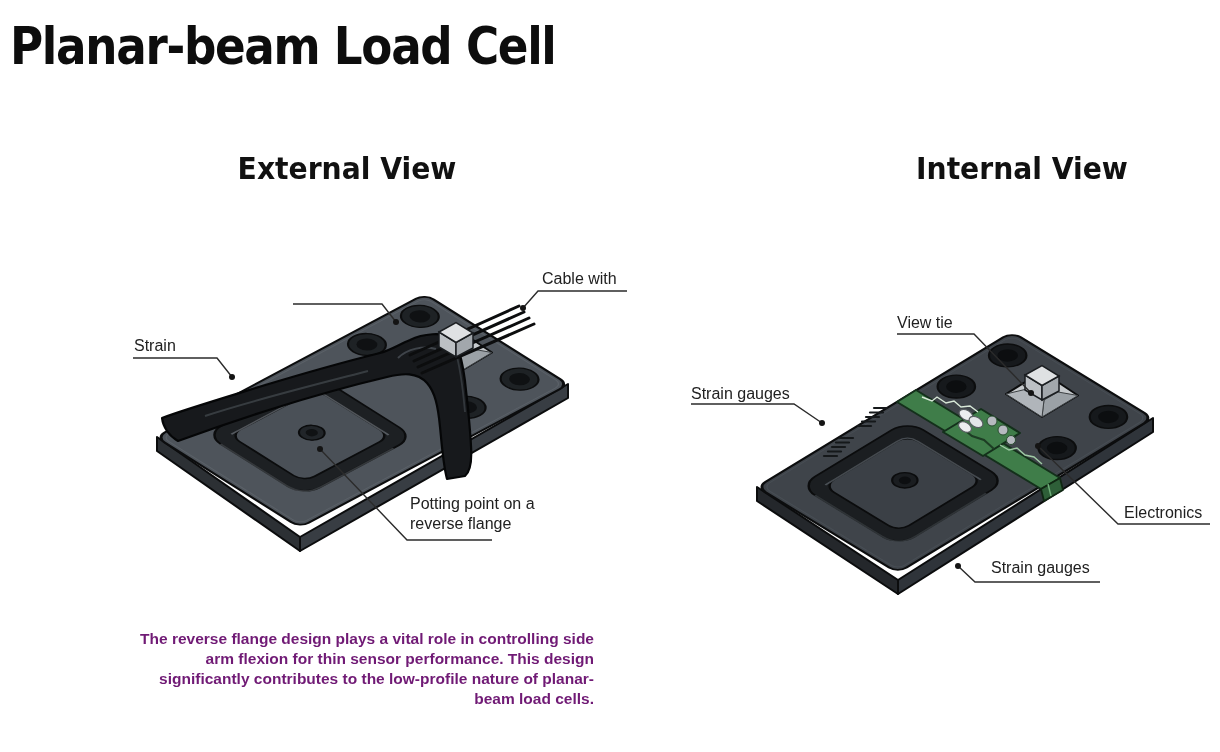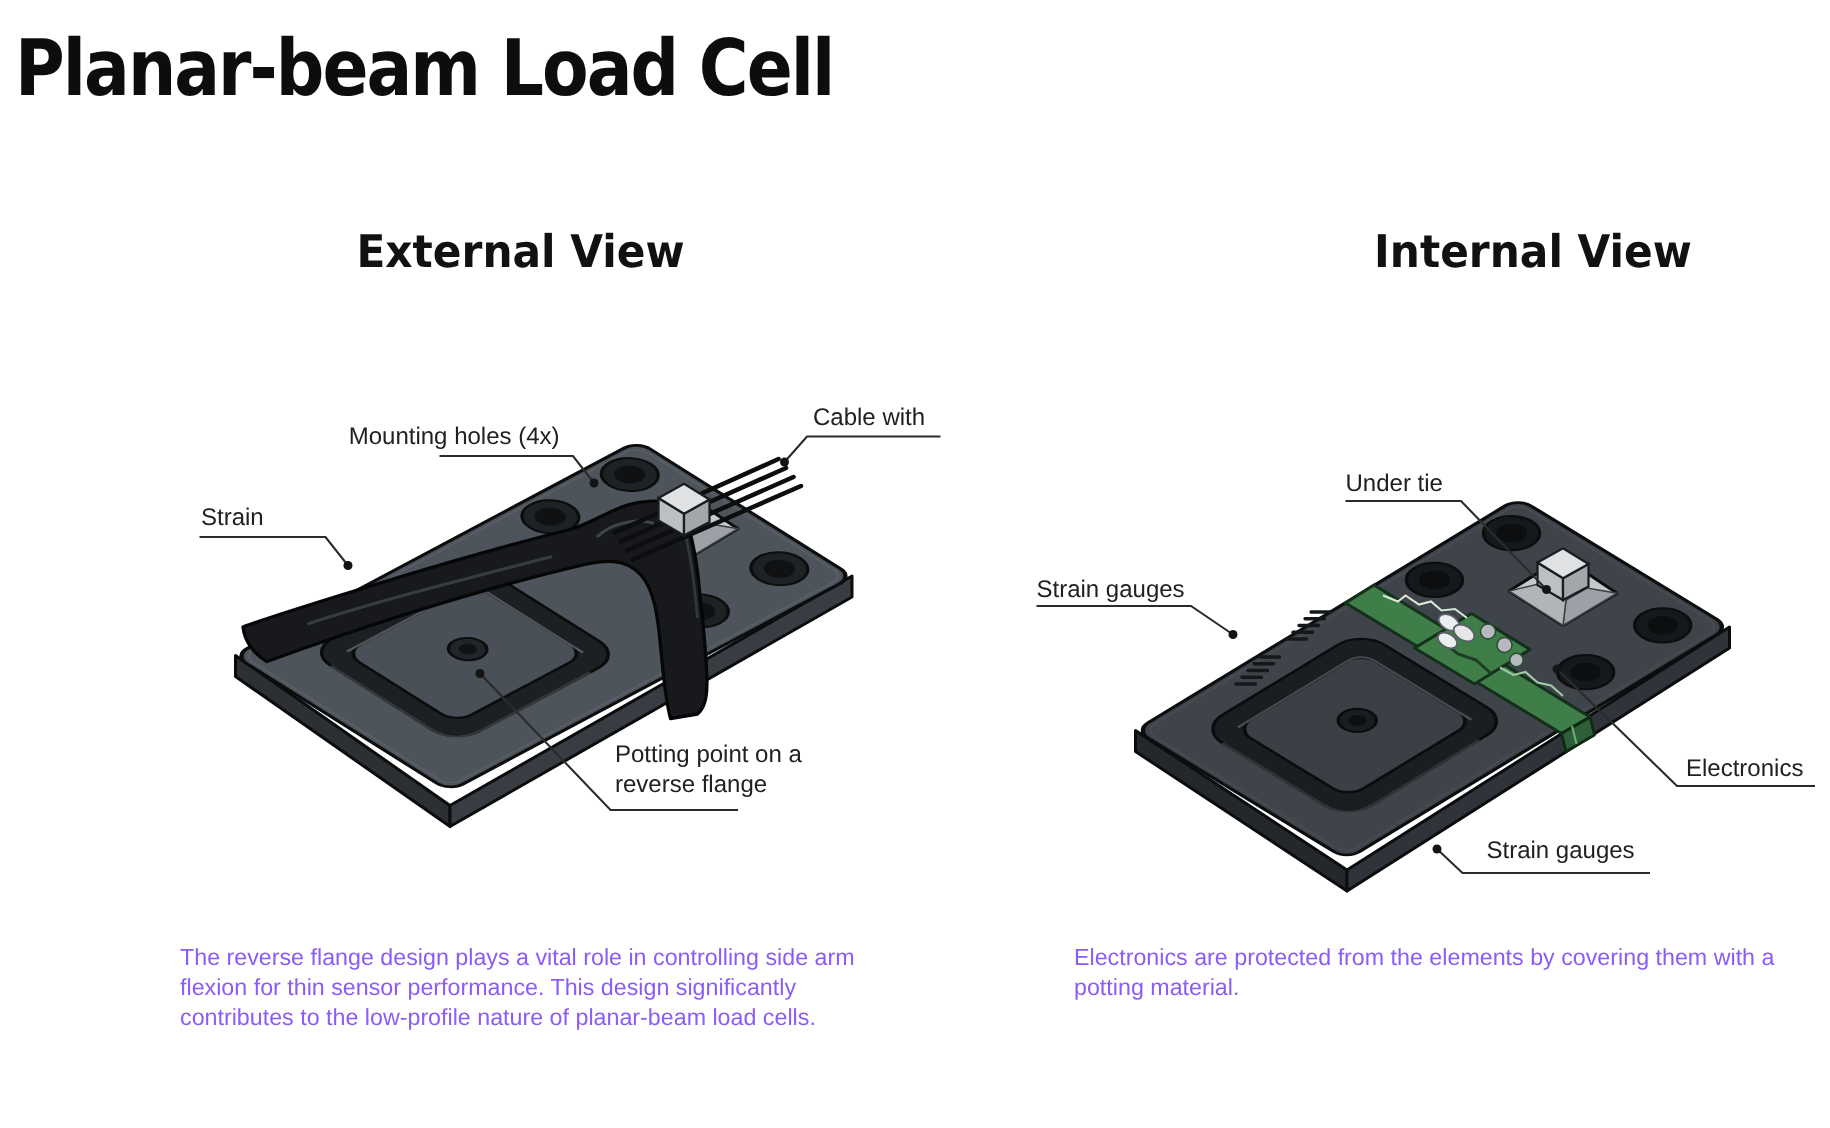--- a/index.html
+++ b/index.html
@@ -5,21 +5,21 @@
   html,body{margin:0;padding:0;background:#fff;}
   body{width:1220px;height:752px;overflow:hidden;font-family:"Liberation Sans",sans-serif;}
   .stage{position:relative;width:1208px;height:752px;background:#fff;}
   .abs{position:absolute;}
   .title{font-family:"DejaVu Sans",sans-serif;font-weight:bold;font-size:52px;letter-spacing:-1.5px;
          color:#0d0d0d;white-space:nowrap;transform:scaleX(.87);transform-origin:0 0;}
   .heading{font-family:"DejaVu Sans",sans-serif;font-weight:bold;font-size:30px;color:#111;
            text-align:center;white-space:nowrap;transform:scaleX(.94);transform-origin:center top;}
   .lbl{font-size:16px;color:#212121;line-height:20px;white-space:nowrap;}
   .lbl.right{text-align:right;}
-  .caption{font-size:15.5px;color:#8b5cf6;line-height:20px;text-align:left;}
+  .caption{font-size:15.5px;color:#701a75;line-height:20px;text-align:right;font-weight:bold;}
   .caption p{margin:0 0 20px 0;}
   svg{display:block;}
 </style>
 </head>
 <body>
 
 <div class="stage">
 
   <svg class="abs" style="left:0;top:0" width="1220" height="752" viewBox="0 0 1220 752">
 
@@ -169,33 +169,31 @@
       <circle cx="822" cy="423" r="3"></circle>
       <circle cx="1038" cy="446" r="3"></circle>
       <circle cx="958" cy="566" r="3"></circle>
     </g>
   </svg>
 
   <div class="abs title" style="left:10px;top:16px">Planar-beam Load Cell</div>
   <div class="abs heading" style="left:137px;top:151px;width:420px">External View</div>
   <div class="abs heading" style="left:812px;top:151px;width:420px">Internal View</div>
 
-  <div class="abs lbl right" style="left:173px;top:282px;width:200px">Mounting holes (4x)</div>
   <div class="abs lbl" style="left:542px;top:269px">Cable with</div>
   <div class="abs lbl" style="left:134px;top:336px">Strain</div>
   <div class="abs lbl" style="left:410px;top:494px">
     <div>Potting point on a</div>
     <div>reverse flange</div>
   </div>
 
-  <div class="abs lbl" style="left:897px;top:313px">Under tie</div>
+  <div class="abs lbl" style="left:897px;top:313px">View tie</div>
   <div class="abs lbl" style="left:691px;top:384px">Strain gauges</div>
   <div class="abs lbl" style="left:1124px;top:503px">Electronics</div>
   <div class="abs lbl" style="left:991px;top:558px">Strain gauges</div>
 
   <div class="abs caption" style="left:120px;top:629px;width:474px">
     <p>The reverse flange design plays a vital role in controlling side arm flexion for thin sensor performance. This design significantly contributes to the low-profile nature of planar-beam load cells.</p>
   </div>
   <div class="abs caption" style="left:716px;top:629px;width:474px">
-    <p>Electronics are protected from the elements by covering them with a potting material.</p>
   </div>
 
 </div>
 
 </body></html>

